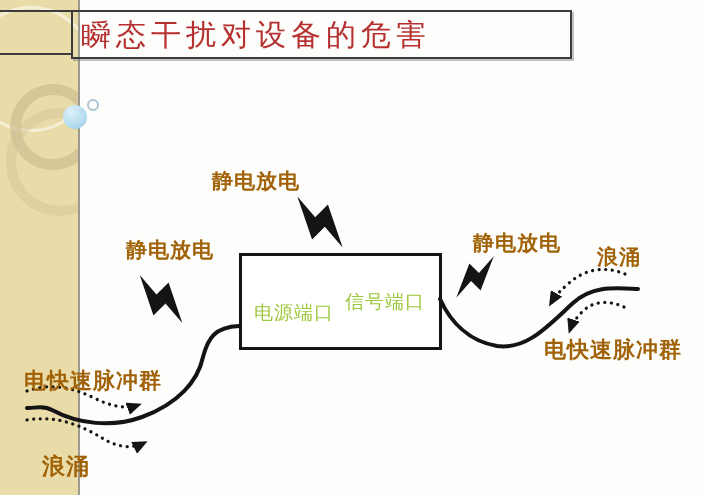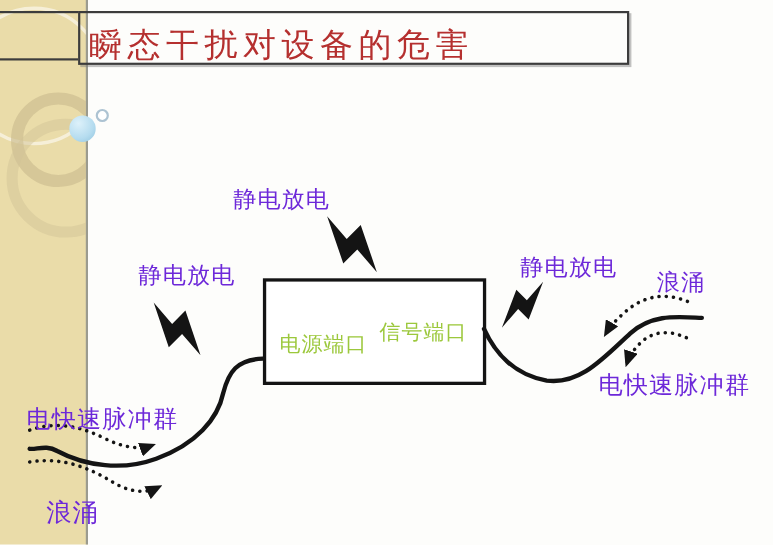--- a/index.html
+++ b/index.html
@@ -32,21 +32,21 @@
   }
   .sphere-dot{
     position:absolute;left:87px;top:99px;width:8px;height:8px;border-radius:50%;
     border:2px solid #adc3d2;background:#fff;z-index:5;
   }
   
   .title-box{
     position:absolute;left:71px;top:10px;width:497px;height:45px;
     border:2px solid #3c3c3c;background:transparent;
     box-shadow:2px 2px 0 rgba(120,120,120,0.45);
-    display:flex;align-items:flex-end;z-index:4;
+    display:flex;align-items:center;z-index:4;
   }
   .title-text{
     font-family:"Liberation Serif", serif;
     color:#b5302f;font-size:30px;letter-spacing:5px;line-height:1;
     padding-left:8px;white-space:nowrap;
   }
   .title-ext{position:absolute;left:0;height:2px;background:#3c3c3c;width:71px;z-index:4;}
   .ext-top{top:10px;}
   .ext-bot{top:53px;}
   
@@ -55,21 +55,21 @@
     border:3px solid #141414;background:#ffffff;z-index:2;
   }
   .port{
     position:absolute;color:#9cc83c;font-weight:normal;font-size:19px;
     letter-spacing:1px;white-space:nowrap;
   }
   .port-signal{left:103px;top:33px;}
   .port-power{left:12px;top:44px;}
   
   .lbl{
-    position:absolute;color:#6d28d9;font-weight:normal;font-size:21px;
+    position:absolute;color:#a16207;font-weight:bold;font-size:21px;
     letter-spacing:1px;white-space:nowrap;z-index:6;
   }
   .lbl-esd-top{left:212px;top:167px;}
   .lbl-esd-left{left:126px;top:236px;}
   .lbl-esd-right{left:473px;top:229px;}
   .lbl-surge-right{left:597px;top:243px;}
   .lbl-eft-right{left:544px;top:335px;font-size:22px;}
   .lbl-eft-left{left:24px;top:366px;font-size:22px;}
   .lbl-surge-left{left:42px;top:451px;font-size:23px;}
   svg.overlay{position:absolute;left:0;top:0;z-index:3;pointer-events:none;}

